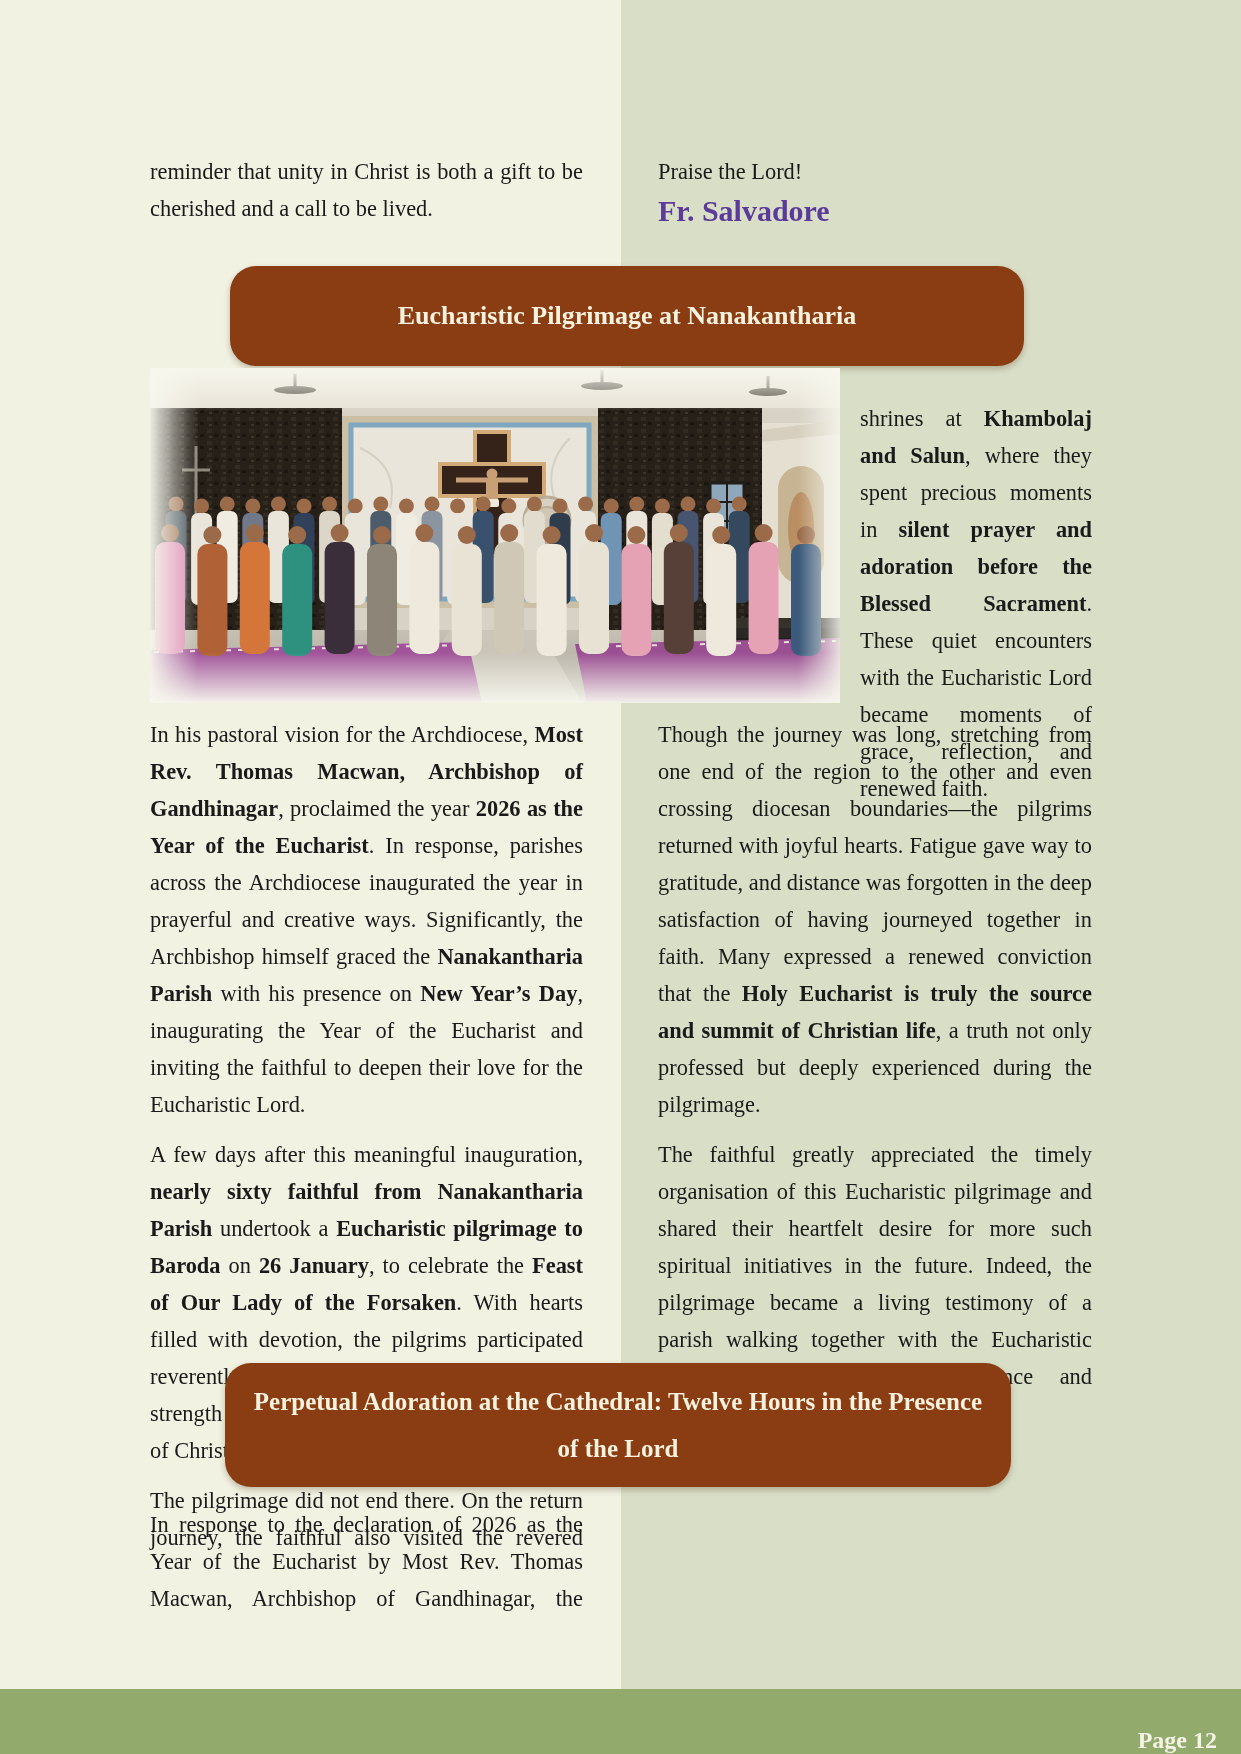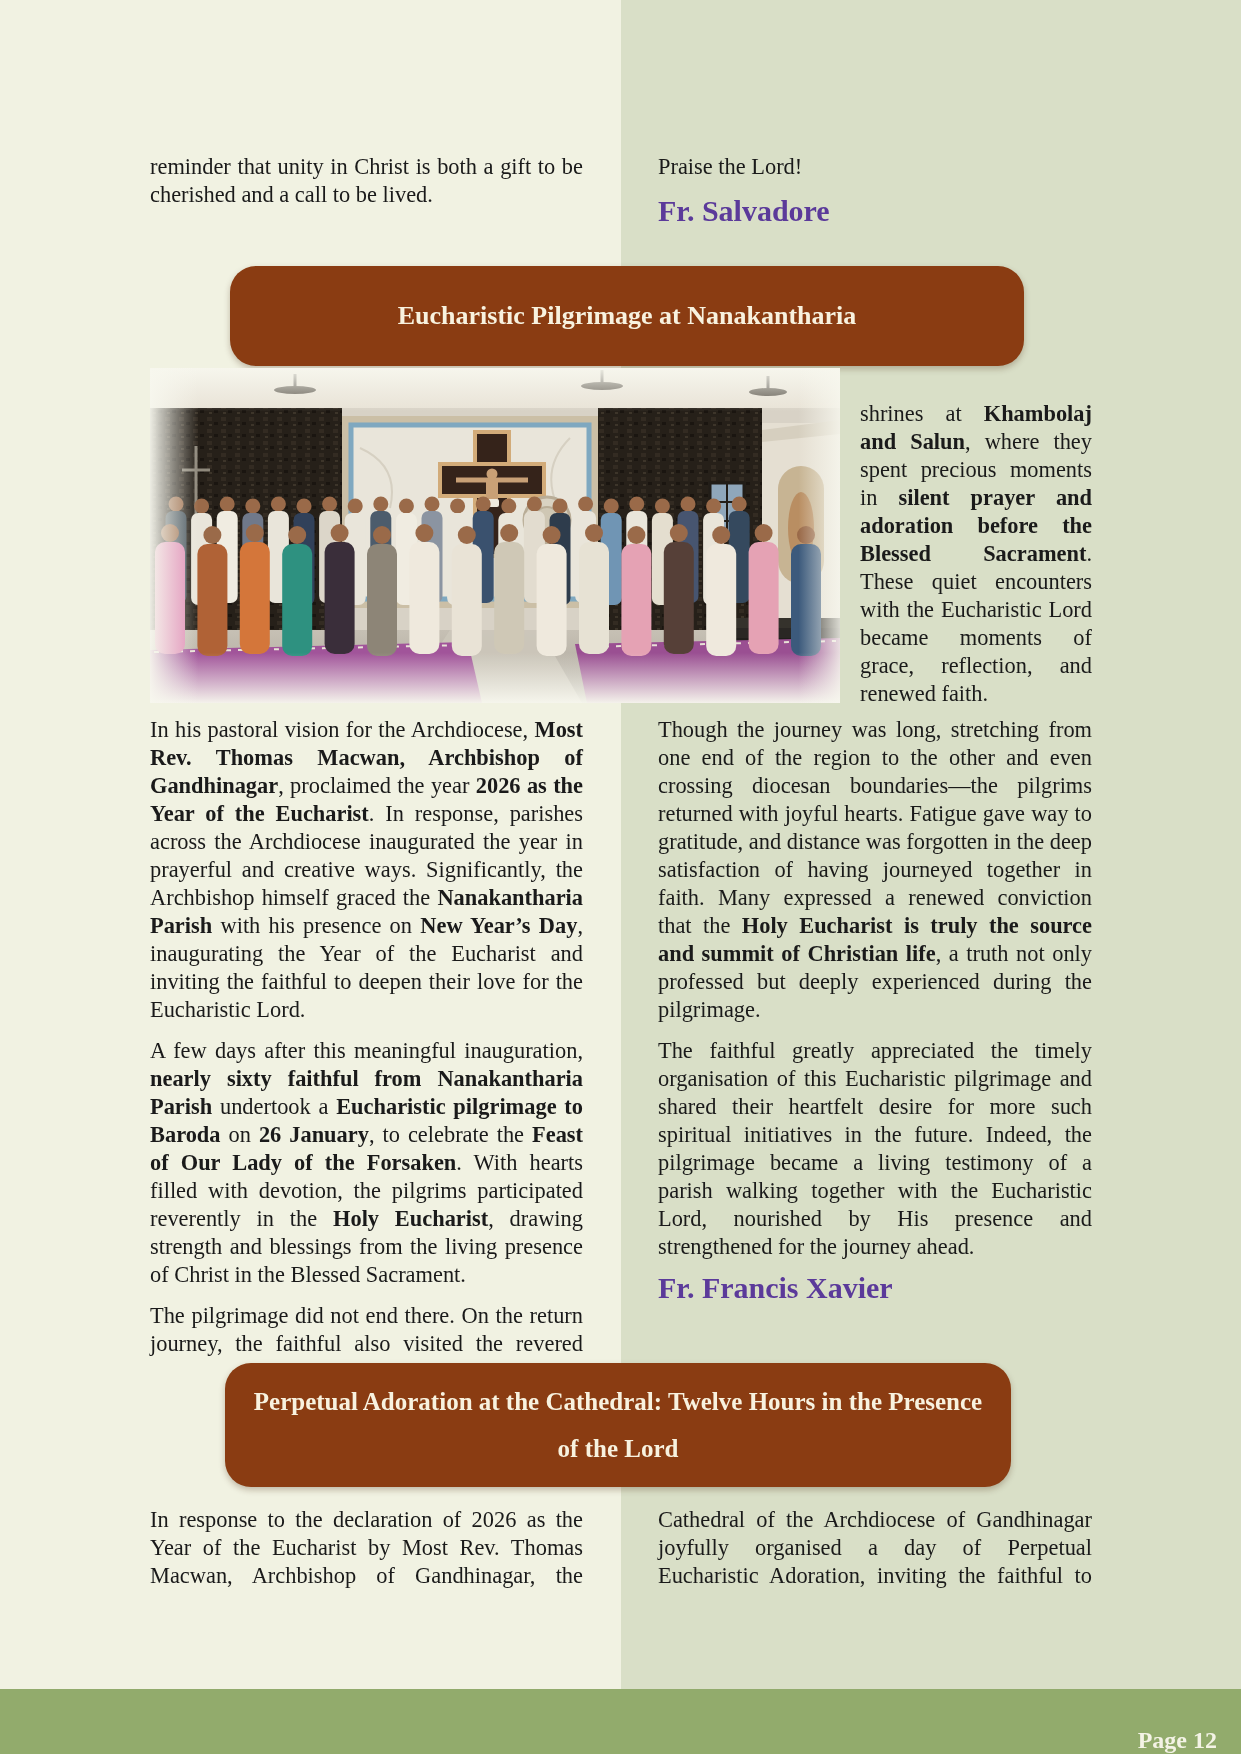--- a/index.html
+++ b/index.html
@@ -11,21 +11,21 @@
     overflow: hidden;
     background: linear-gradient(90deg,
       var(--page-left-bg,#f1f2e2) 0px, var(--page-left-bg,#f1f2e2) 621px,
       var(--page-right-bg,#d9dfc7) 621px, var(--page-right-bg,#d9dfc7) 100%);
     font-family: "Liberation Serif", "DejaVu Serif", serif;
     color: var(--body-text,#1a1a1a);
   }
   .para {
     position: absolute;
     font-size: 22.4px;
-    line-height: 28px;
+    line-height: 37px;
     text-align: justify;
   }
   .para p { margin: 0 0 13px 0; }
   .para p:last-child { margin-bottom: 0; }
   .cont { text-align-last: justify; }
   .single-line { text-align: left; }
   .signature {
     font-weight: bold;
     color: var(--accent-purple,#5b3a9a);
     font-size: 30px;
@@ -361,19 +361,18 @@
     <div class="signature sig-flow">Fr. Francis Xavier</div>
   </div>
 
   <div id="banner-adoration" class="banner">
     <span class="line">Perpetual Adoration at the Cathedral: Twelve Hours in the Presence</span>
     <span class="line">of the Lord</span>
   </div>
 
   <div id="bottom-left" class="para cont">In response to the declaration of 2026 as the Year of the Eucharist by Most Rev. Thomas Macwan, Archbishop of Gandhinagar, the</div>
 
-  <div id="bottom-right" class="para cont">Cathedral of the Archdiocese of Gandhinagar joyfully organised a day of Perpetual Eucharistic Adoration, inviting the faithful to</div>
 
   <div class="footer-bar">
     <span class="page-label">Page 12</span>
   </div>
 
 </div>
 
 </body></html>

